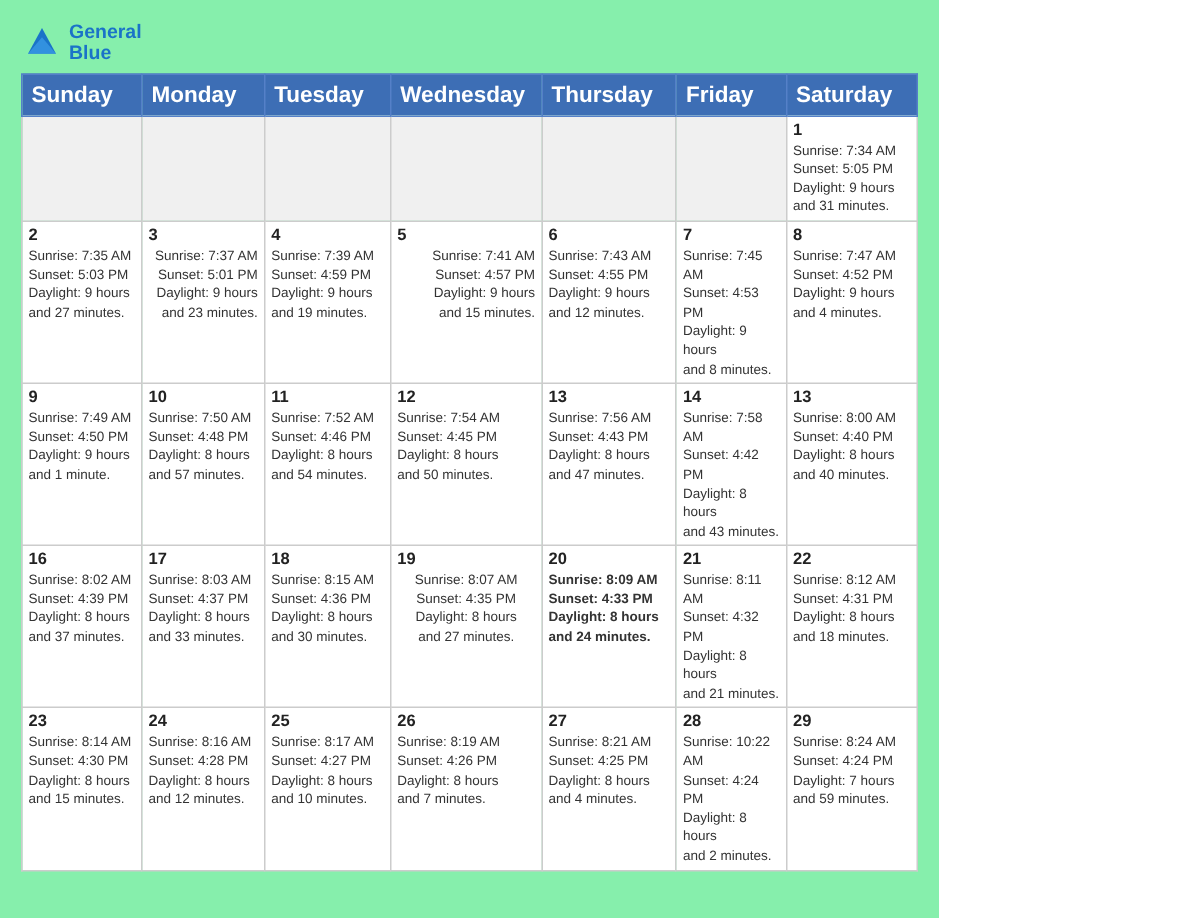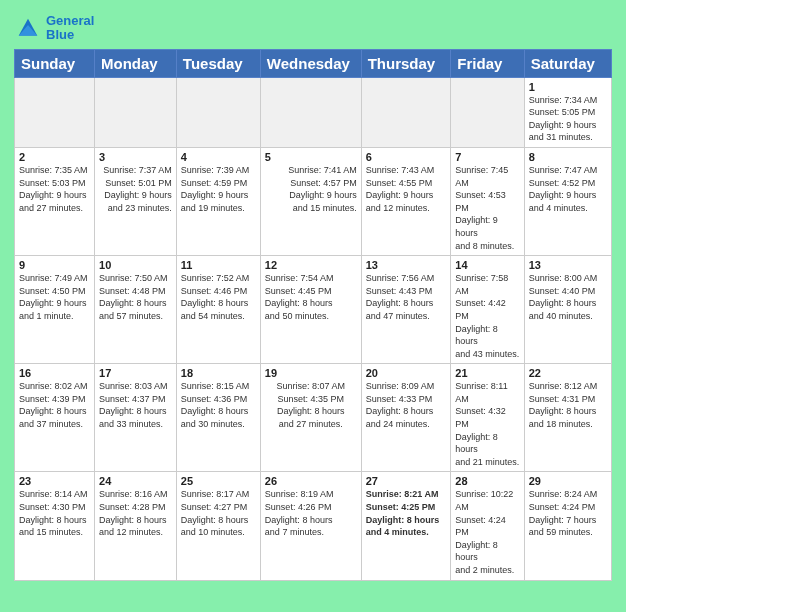--- a/index.html
+++ b/index.html
@@ -268,21 +268,21 @@
           </td>
           <td>
             <span class="day-number">19</span>
             <div class="day-info" style="white-space: pre-line; text-align: center;">Sunrise: 8:07 AM
 Sunset: 4:35 PM
 Daylight: 8 hours
 and 27 minutes.</div>
           </td>
           <td>
             <span class="day-number">20</span>
-            <div class="day-info" style="white-space: pre-line;">Sunrise: 8:09 AM
+            <div class="day-info" style="white-space: pre-line; font-weight: bold;">Sunrise: 8:09 AM
 Sunset: 4:33 PM
 Daylight: 8 hours
 and 24 minutes.</div>
           </td>
           <td>
             <span class="day-number">21</span>
             <div class="day-info" style="white-space: pre-line;">Sunrise: 8:11 AM
 Sunset: 4:32 PM
 Daylight: 8 hours
 and 21 minutes.</div>
@@ -319,21 +319,21 @@
           </td>
           <td>
             <span class="day-number">26</span>
             <div class="day-info" style="white-space: pre-line;">Sunrise: 8:19 AM
 Sunset: 4:26 PM
 Daylight: 8 hours
 and 7 minutes.</div>
           </td>
           <td>
             <span class="day-number">27</span>
-            <div class="day-info" style="white-space: pre-line; font-weight: bold;">Sunrise: 8:21 AM
+            <div class="day-info" style="white-space: pre-line;">Sunrise: 8:21 AM
 Sunset: 4:25 PM
 Daylight: 8 hours
 and 4 minutes.</div>
           </td>
           <td>
             <span class="day-number">28</span>
             <div class="day-info" style="white-space: pre-line;">Sunrise: 10:22 AM
 Sunset: 4:24 PM
 Daylight: 8 hours
 and 2 minutes.</div>

